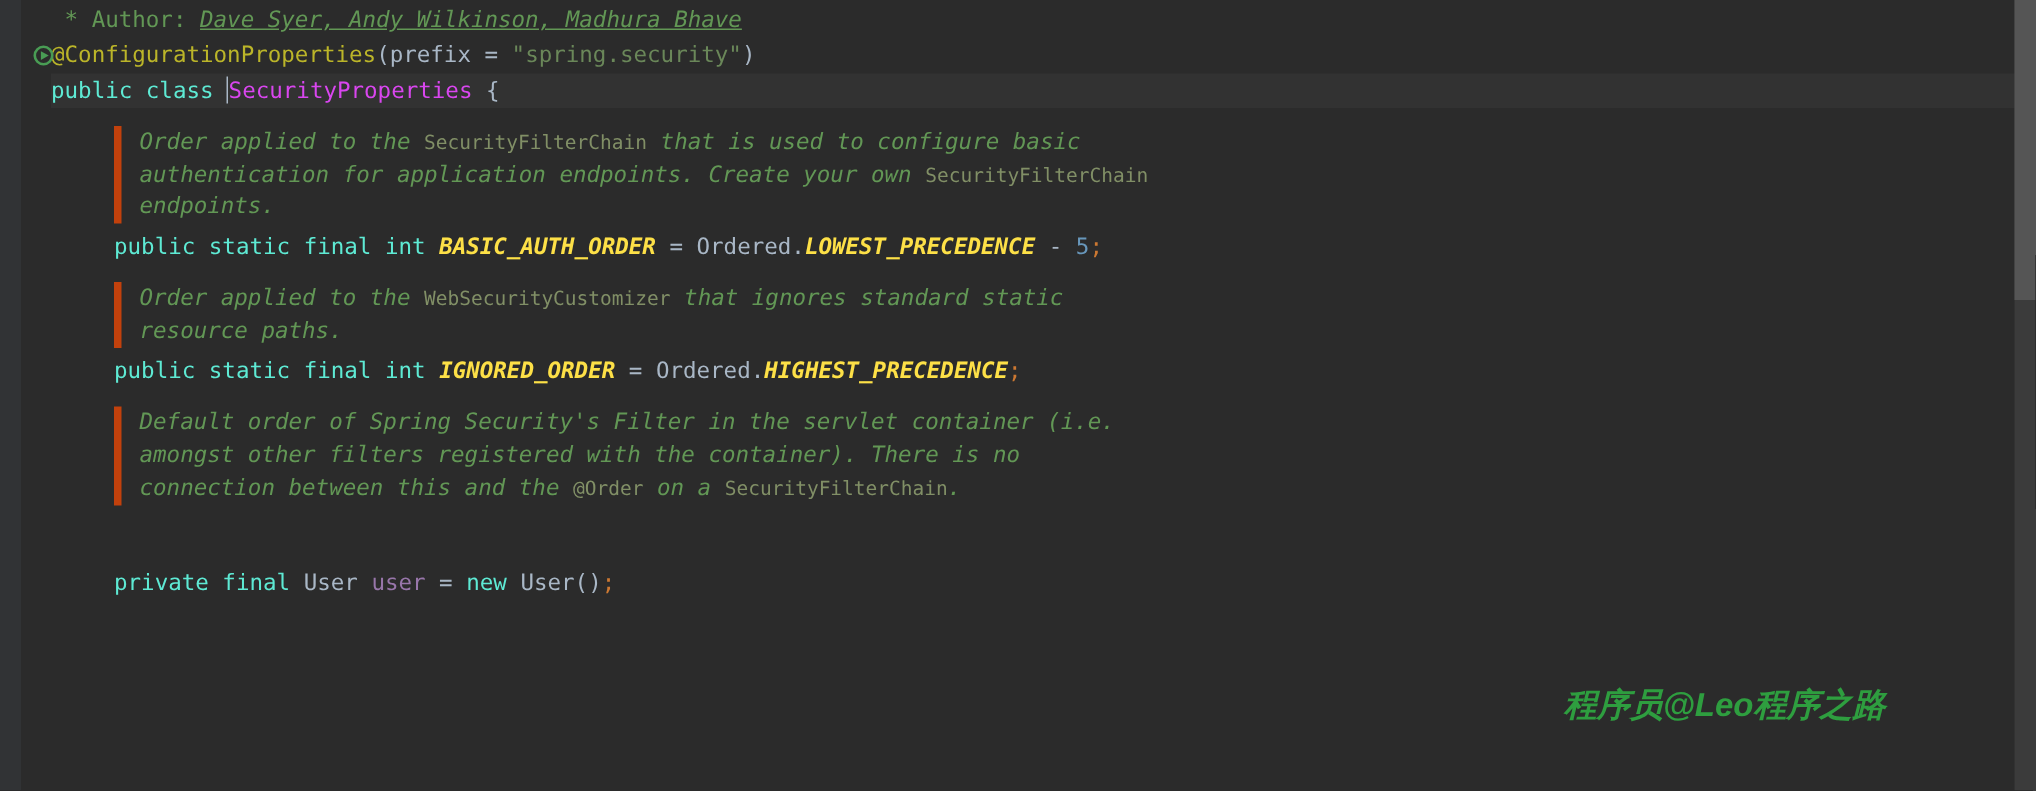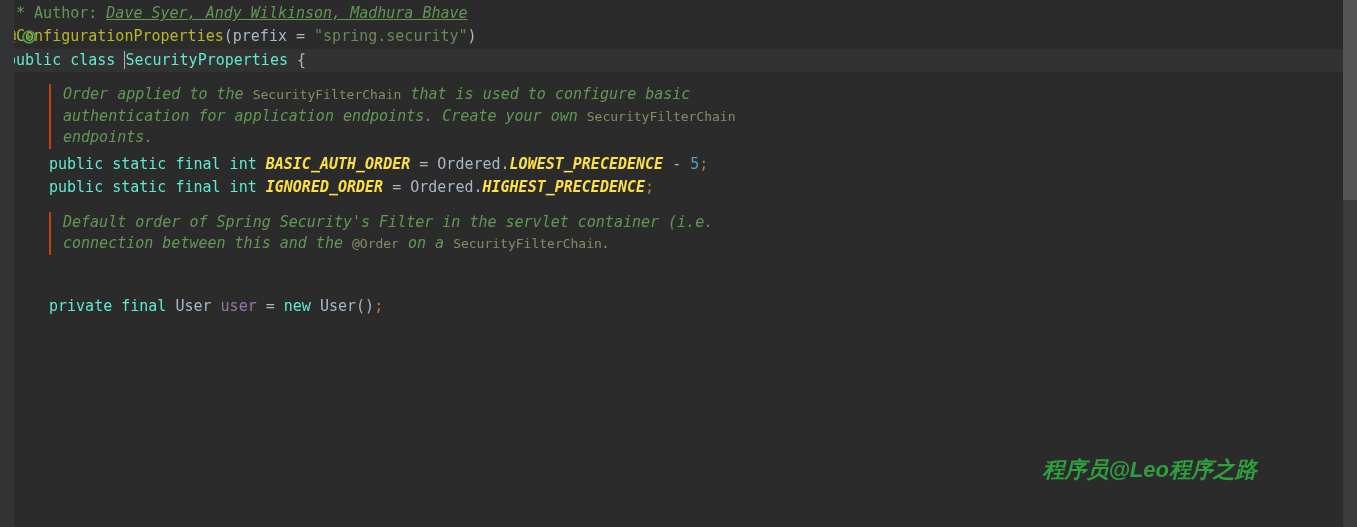--- a/index.html
+++ b/index.html
@@ -14,61 +14,61 @@
     overflow: hidden;
     position: relative;
   }
   .gutter {
     position: absolute;
     left: 0; top: 0; bottom: 0;
     width: 14px;
     background: #313335;
   }
   .code-area {
-    padding-left: 7px;
+    padding-left: 34px;
     padding-top: 2px;
   }
   .scrollbar-track {
     position: absolute;
     right: 0; top: 0; bottom: 0;
     width: 14px;
     background: #3b3b3b;
   }
   .scrollbar-thumb {
     position: absolute;
     top: 0;
     width: 14px;
     height: 200px;
     background: #555;
   }
   .comment-star { color: #629755; }
   .tag-link { color: #629755; font-style: italic; text-decoration: underline; }
   .kw { color: #5eead4; }
   .annot { color: #bbb529; }
-  .classname { color: #5eead4; }
+  .classname { color: #d946ef; }
   .str { color: #6a8759; }
   .paren { color: #a9b7c6; }
   .semi { color: #cc7832; }
   .field-italic { color: #fde047; font-style: italic; font-weight: bold; }
   .num { color: #6897bb; }
   .ident { color: #a9b7c6; }
   .field-name { color: #9876aa; }
   .cursor-line {
     background: #323232;
     display: block;
     width: 100%;
   }
   .caret {
     border-left: 1px solid #a9b7c6;
   }
   .doc-block {
     margin-left: 42px;
     margin-top: 12px;
     margin-bottom: 4px;
-    border-left: 2px solid #c2410c;
+    border-left: 5px solid #c2410c;
     padding-left: 12px;
     color: #629755;
     font-style: italic;
     line-height: 1.45;
   }
   .doc-code { color: #818f66; font-style: normal; text-decoration: none; font-size: 13px; }
   .code-line { padding-left: 0px; white-space: pre; }
   .indent1 { padding-left: 42px; }
   .icon-gutter {
     position: absolute;
@@ -112,25 +112,30 @@
 <div class="code-line cursor-line"><span class="kw">public class </span><span class="caret"></span><span class="classname">SecurityProperties</span><span class="paren"> {</span></div>
 
 <div class="doc-block">
   <div><span>Order applied to the </span><span class="doc-code">SecurityFilterChain</span><span> that is used to configure basic</span></div>
   <div><span>authentication for application endpoints. Create your own </span><span class="doc-code">SecurityFilterChain</span></div>
   <div><span>endpoints.</span></div>
 </div>
 
 <div class="code-line indent1"><span class="kw">public static final int </span><span class="field-italic">BASIC_AUTH_ORDER</span><span> = </span><span class="ident">Ordered</span><span>.</span><span class="field-italic">LOWEST_PRECEDENCE</span><span> - </span><span class="num">5</span><span class="semi">;</span></div>
 
+<div class="doc-block">
+  <div><span>Order applied to the </span><span class="doc-code">WebSecurityCustomizer</span><span> that ignores standard static</span></div>
+  <div><span>resource paths.</span></div>
+</div>
 
 <div class="code-line indent1"><span class="kw">public static final int </span><span class="field-italic">IGNORED_ORDER</span><span> = </span><span class="ident">Ordered</span><span>.</span><span class="field-italic">HIGHEST_PRECEDENCE</span><span class="semi">;</span></div>
 
 <div class="doc-block">
   <div><span>Default order of Spring Security's Filter in the servlet container (i.e.</span></div>
+  <div><span>amongst other filters registered with the container). There is no</span></div>
   <div><span>connection between this and the </span><span class="doc-code">@Order</span><span> on a </span><span class="doc-code">SecurityFilterChain</span><span>.</span></div>
 </div>
 
 
 <div style="height:18px"></div>
 
 
 <div style="height:18px"></div>
 
 <div class="code-line indent1"><span class="kw">private final </span><span class="ident">User </span><span class="field-name">user</span><span> = </span><span class="kw">new </span><span class="ident">User</span><span class="paren">()</span><span class="semi">;</span></div>

